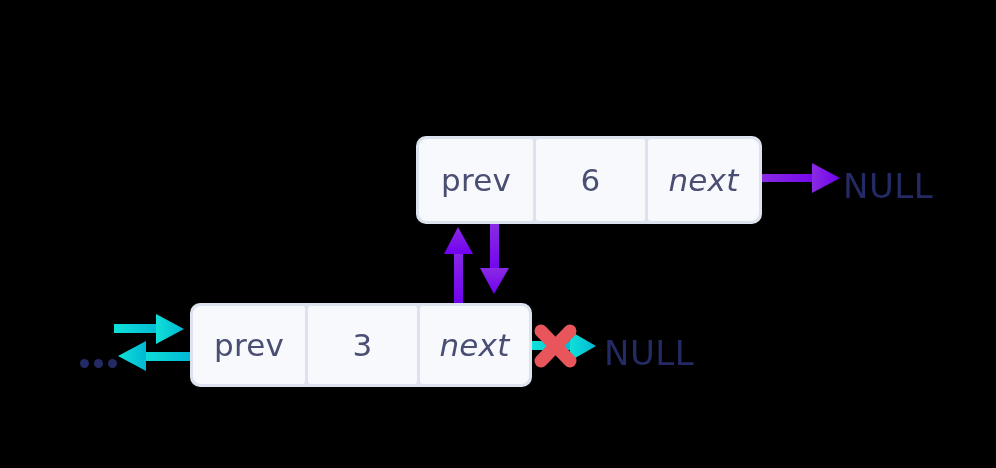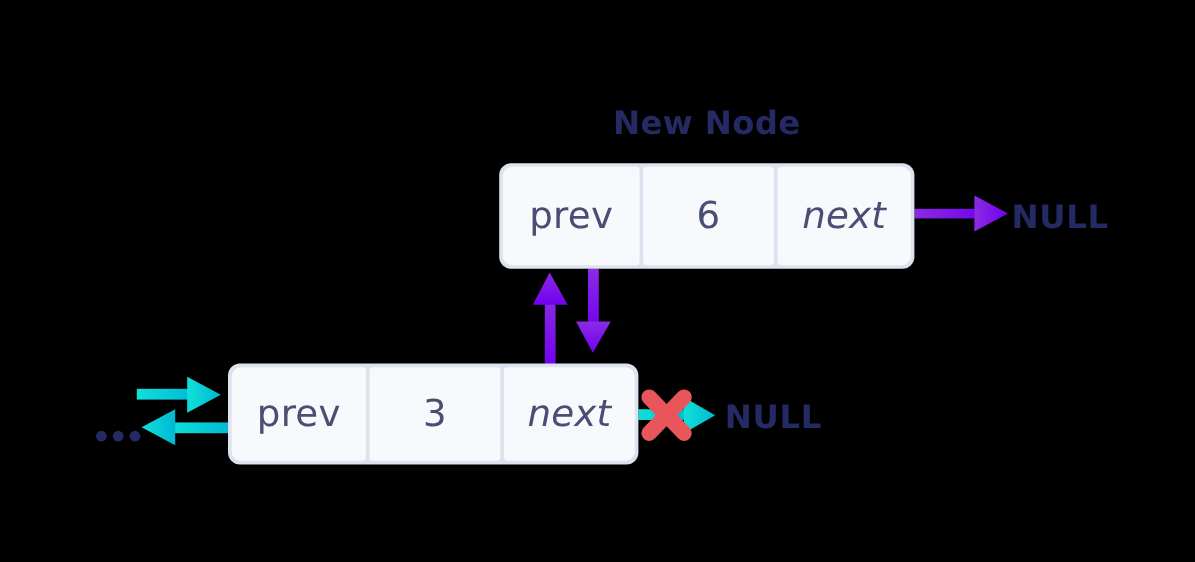--- a/index.html
+++ b/index.html
@@ -77,22 +77,22 @@
     font-size: 27px;
     font-weight: 700;
     letter-spacing: 0.3px;
     font-family: "DejaVu Sans", sans-serif;
   }
 
   
   .null-label {
     position: absolute;
     color: #242a63;
-    font-size: 27px;
-    font-weight: 700;
+    font-size: 34px;
+    font-weight: 400;
     letter-spacing: 0.5px;
   }
   #null-top    { left: 843px; top: 166px; }
   #null-bottom { left: 604px; top: 333px; }
 
   
   #ellipsis {
     position: absolute;
     left: 80px;
     top: 359px;
@@ -167,21 +167,20 @@
       <rect x="532" y="341" width="42" height="9" fill="url(#gradCyan)"></rect>
       <polygon points="570,331 596,346 570,361" fill="url(#gradCyan)"></polygon>
     </g>
 
     <g stroke="#e8555a" stroke-width="13" stroke-linecap="round">
       <line x1="541" y1="331" x2="570" y2="361"></line>
       <line x1="570" y1="331" x2="541" y2="361"></line>
     </g>
   </svg>
 
-  <div class="node-title">New Node</div>
 
   <div class="node" id="node-new">
     <div class="cell first">prev</div>
     <div class="cell mid">6</div>
     <div class="cell last">next</div>
   </div>
 
   <div class="node" id="node-existing">
     <div class="cell first">prev</div>
     <div class="cell mid">3</div>

